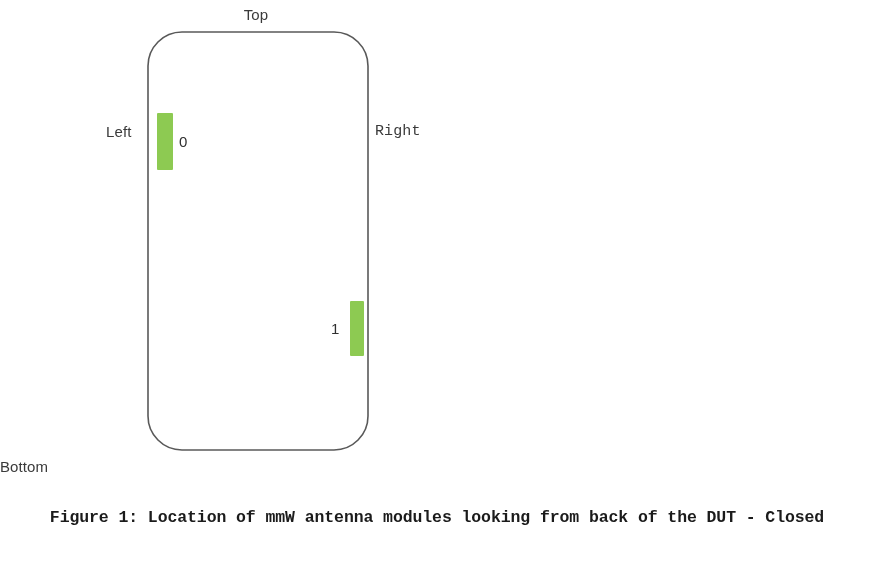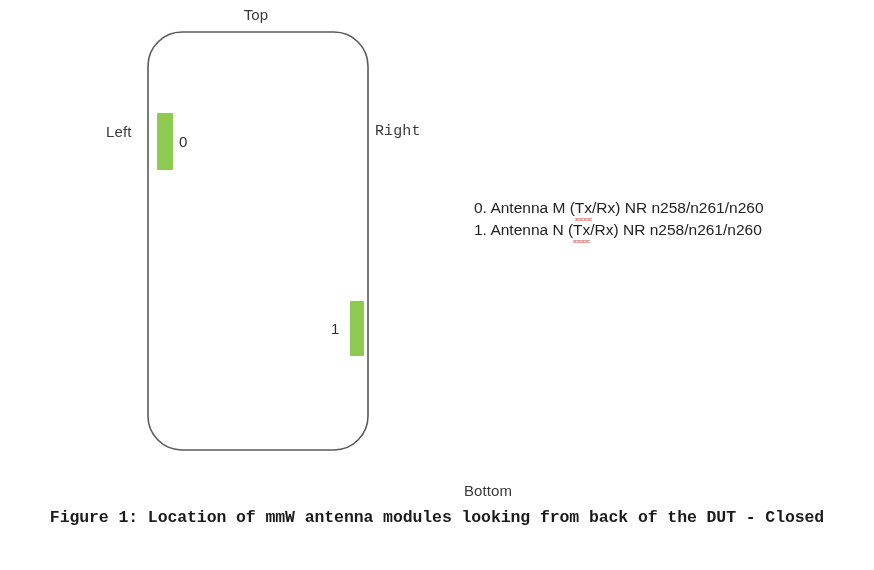--- a/index.html
+++ b/index.html
@@ -45,22 +45,21 @@
   .label-top {
     left: 0;
     top: 6px;
     width: 512px;
     text-align: center;
   }
   .label-bottom {
     left: 0;
     top: 458px;
     width: 512px;
-    text-align: right;
-    margin-top: 24px;
+    text-align: left;
   }
   .label-left {
     left: 106px;
     top: 123px;
   }
   .label-right {
     left: 375px;
     top: 123px;
     font-family: Liberation Mono, monospace;
   }
@@ -156,20 +155,16 @@
   <div class="edge-label label-bottom">Bottom</div>
   <div class="edge-label label-left">Left</div>
   <div class="edge-label label-right">Right</div>
 
   <div class="antenna-bar antenna-0"></div>
   <div class="antenna-index index-0">0</div>
 
   <div class="antenna-bar antenna-1"></div>
   <div class="antenna-index index-1">1</div>
 
-  <div class="antenna-legend">
-    <span class="legend-line"><span>0. Antenna M (</span><span class="spellcheck">Tx</span><span>/Rx) NR n258/n261/n260</span></span>
-    <span class="legend-line"><span>1. Antenna N (</span><span class="spellcheck">Tx</span><span>/Rx) NR n258/n261/n260</span></span>
-  </div>
 
   <div class="figure-caption">Figure 1: Location of mmW antenna modules looking from back of the DUT - Closed</div>
 
 </div>
 
 </body></html>

